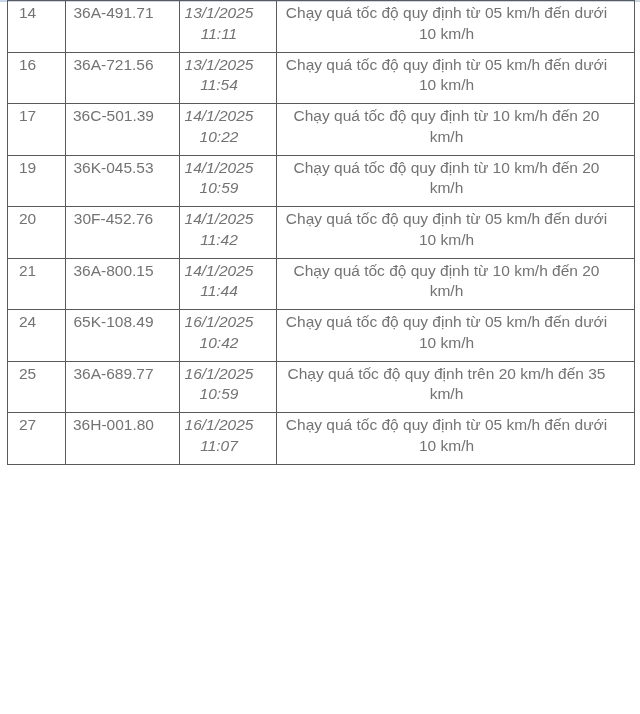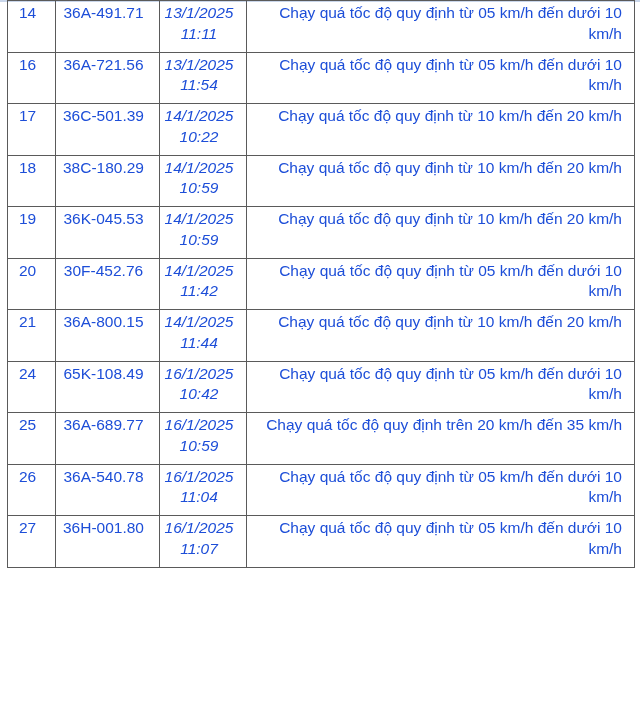--- a/index.html
+++ b/index.html
@@ -7,29 +7,29 @@
   .topstrip { position: absolute; left: 0; top: 0; width: 640px; height: 2px; background: #c9d6ea; }
   table.violations {
     position: absolute; left: 7px; top: 0px;
     border-collapse: collapse; table-layout: fixed;
     width: 628px;
   }
   table.violations td {
     border: 1.5px solid #5a5a5a;
     vertical-align: top;
     height: 48.5px;
-    padding: 2px 12px 0 4px;
+    padding: 2px 22px 0 4px;
     font-size: 15.5px;
     line-height: 20.5px;
-    color: #1d4ed8;
+    color: #737373;
   }
   td.c-stt { width: 31px; text-align: center; }
   td.c-plate { width: 87px; text-align: center; }
   td.c-time { width: 70px; text-align: center; }
-  td.c-desc { text-align: right; padding-left: 6px; }
+  td.c-desc { text-align: center; padding-left: 6px; }
   .t-date, .t-hour { display: block; font-style: italic; }
 </style>
 </head>
 <body>
 
 <div class="topstrip"></div>
 
 <table class="violations">
   <tbody id="tbody">
 
@@ -57,29 +57,20 @@
   <tr>
     <td class="c-stt">17</td>
     <td class="c-plate">36C-501.39</td>
     <td class="c-time">
       <span class="t-date">14/1/2025</span>
       <span class="t-hour">10:22</span>
     </td>
     <td class="c-desc">Chạy quá tốc độ quy định từ 10 km/h đến 20 km/h</td>
   </tr>
 
-  <tr>
-    <td class="c-stt">18</td>
-    <td class="c-plate">38C-180.29</td>
-    <td class="c-time">
-      <span class="t-date">14/1/2025</span>
-      <span class="t-hour">10:59</span>
-    </td>
-    <td class="c-desc">Chạy quá tốc độ quy định từ 10 km/h đến 20 km/h</td>
-  </tr>
 
   <tr>
     <td class="c-stt">19</td>
     <td class="c-plate">36K-045.53</td>
     <td class="c-time">
       <span class="t-date">14/1/2025</span>
       <span class="t-hour">10:59</span>
     </td>
     <td class="c-desc">Chạy quá tốc độ quy định từ 10 km/h đến 20 km/h</td>
   </tr>
@@ -119,29 +110,20 @@
   <tr>
     <td class="c-stt">25</td>
     <td class="c-plate">36A-689.77</td>
     <td class="c-time">
       <span class="t-date">16/1/2025</span>
       <span class="t-hour">10:59</span>
     </td>
     <td class="c-desc">Chạy quá tốc độ quy định trên 20 km/h đến 35 km/h</td>
   </tr>
 
-  <tr>
-    <td class="c-stt">26</td>
-    <td class="c-plate">36A-540.78</td>
-    <td class="c-time">
-      <span class="t-date">16/1/2025</span>
-      <span class="t-hour">11:04</span>
-    </td>
-    <td class="c-desc">Chạy quá tốc độ quy định từ 05 km/h đến dưới 10 km/h</td>
-  </tr>
 
   <tr>
     <td class="c-stt">27</td>
     <td class="c-plate">36H-001.80</td>
     <td class="c-time">
       <span class="t-date">16/1/2025</span>
       <span class="t-hour">11:07</span>
     </td>
     <td class="c-desc">Chạy quá tốc độ quy định từ 05 km/h đến dưới 10 km/h</td>
   </tr>

